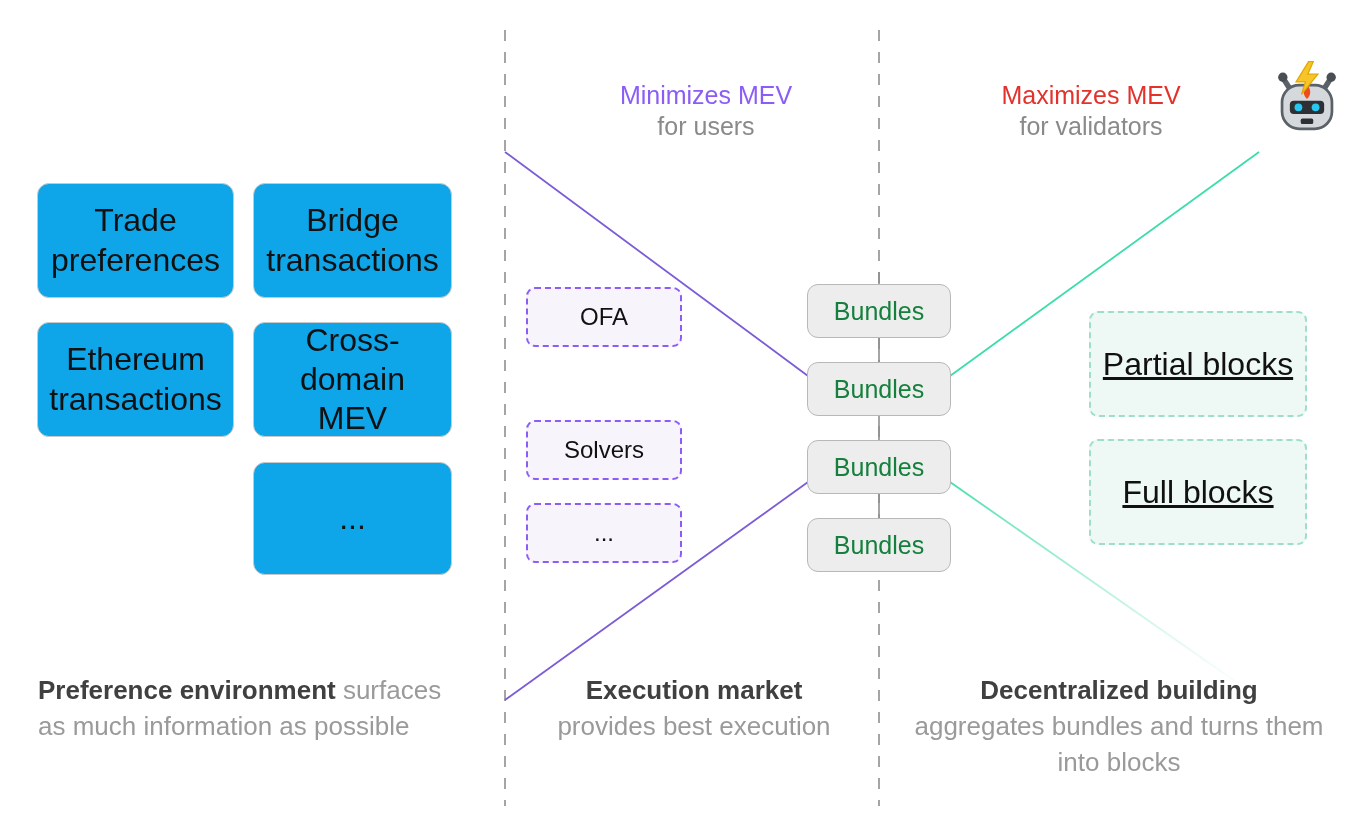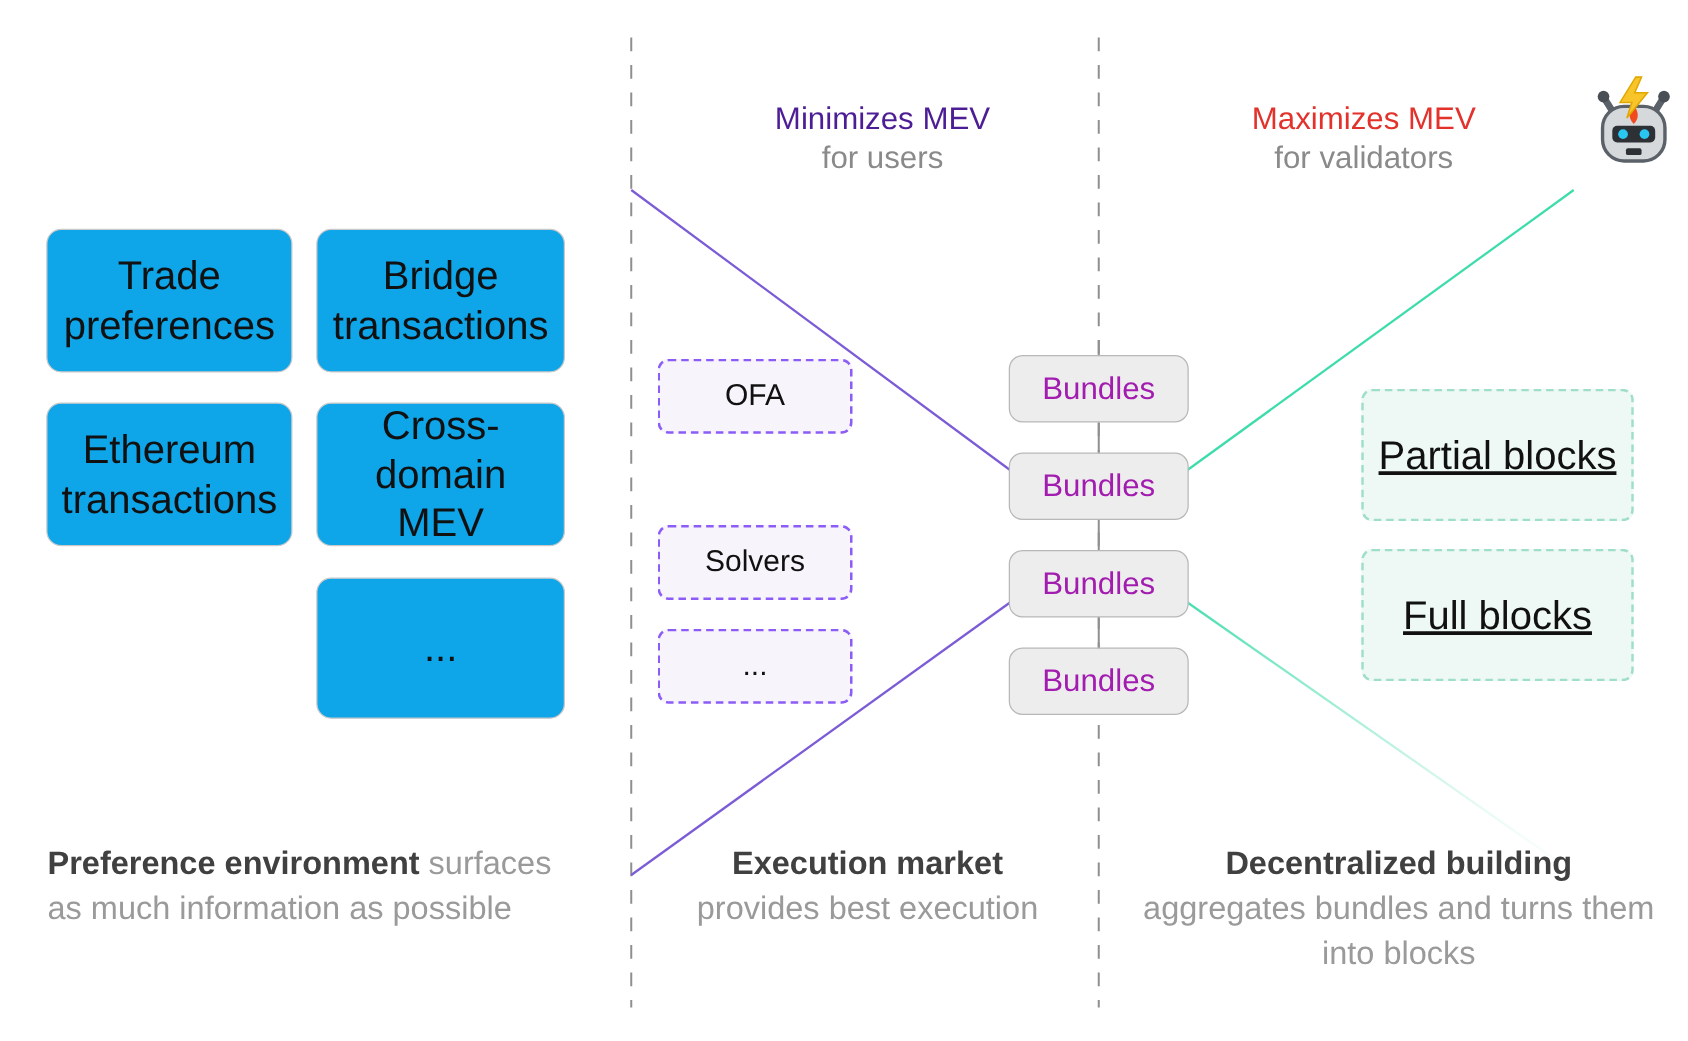--- a/index.html
+++ b/index.html
@@ -64,21 +64,21 @@
   
   .bundle-box {
     position: absolute;
     box-sizing: border-box;
     background: #ededed;
     border: 1.5px solid #b8b8b8;
     border-radius: 11px;
     display: flex;
     align-items: center;
     justify-content: center;
-    color: #a21caf;
+    color: #15803d;
     font-size: 25px;
   }
 
   
   .blk-box {
     position: absolute;
     box-sizing: border-box;
     background: #eef9f5;
     border: 2px dashed #9fdfc8;
     border-radius: 9px;
@@ -98,21 +98,21 @@
   }
   .col-head .hl1 {
     display: block;
     font-size: 25px;
   }
   .col-head .hl2 {
     display: block;
     font-size: 25px;
     color: #8a8a8a;
   }
-  .head-green .hl1 { color: #4c1d95; text-align: center; }
+  .head-green .hl1 { color: #8b5cf6; text-align: center; }
   .head-red   .hl1 { color: #e2322b; }
 
   
   .caption {
     position: absolute;
     text-align: center;
     font-size: 26px;
     line-height: 1.38;
     color: #9a9a9a;
   }

